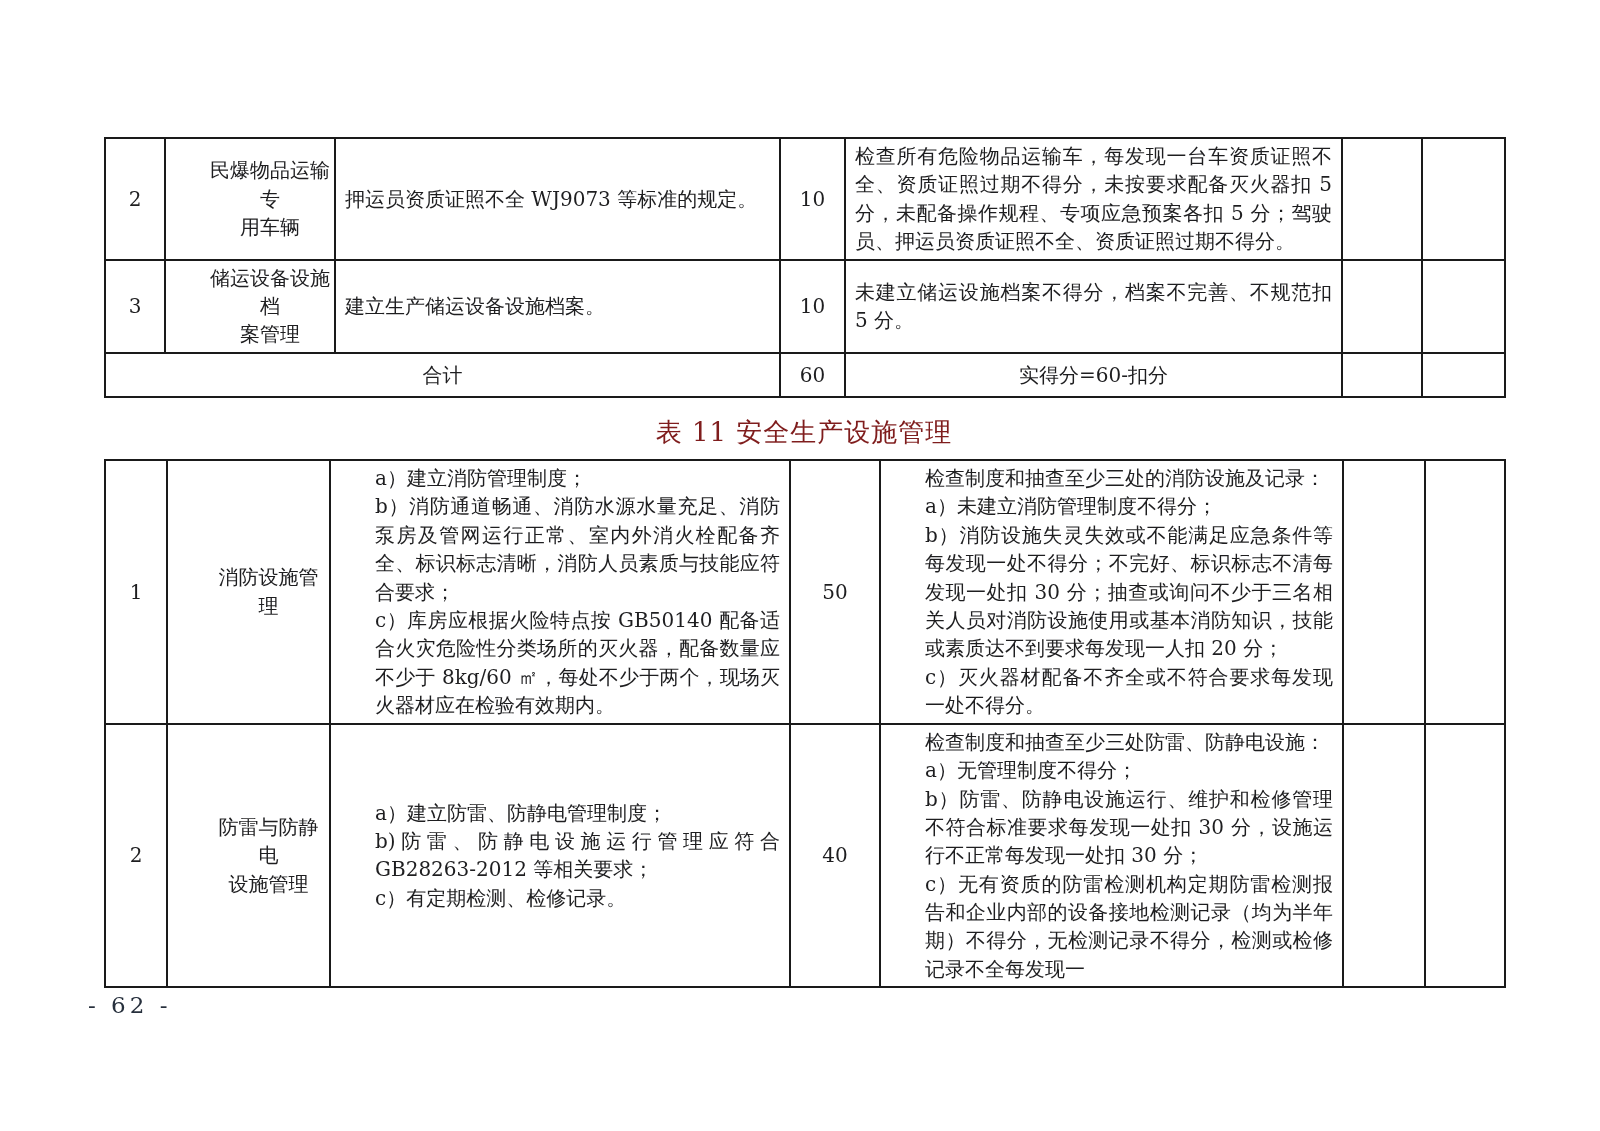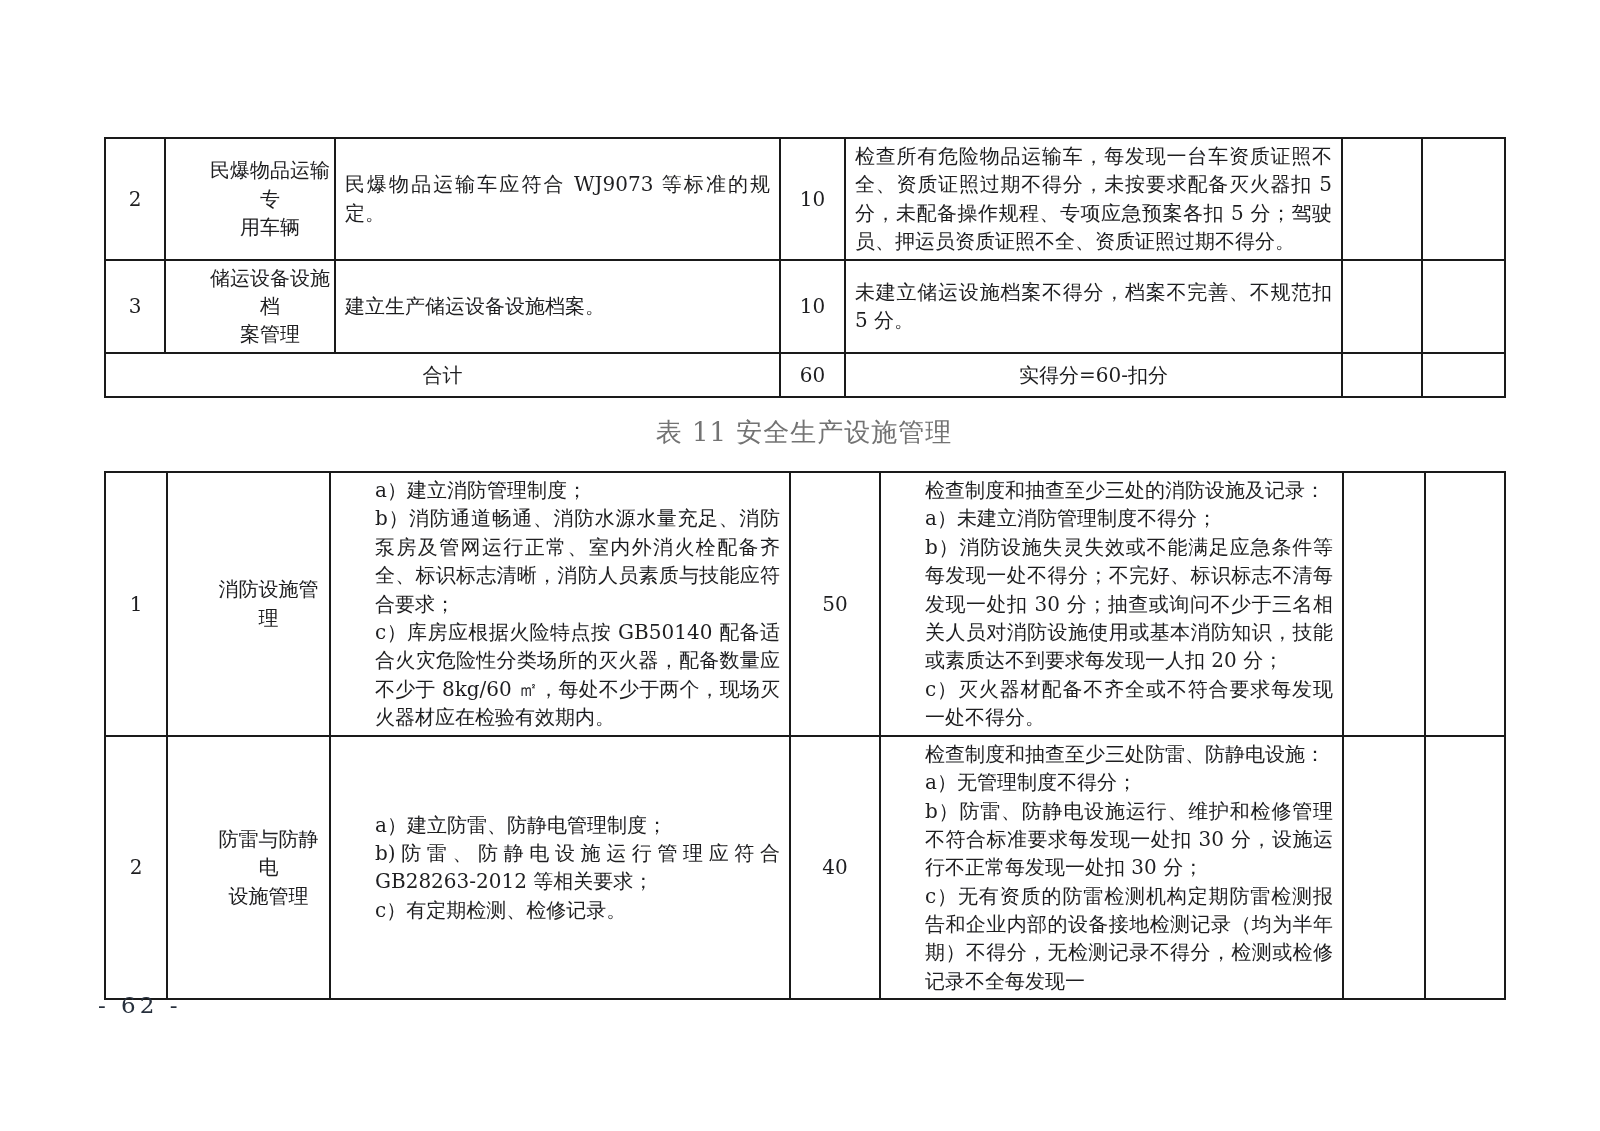--- a/index.html
+++ b/index.html
@@ -24,24 +24,24 @@
   }
   th{
     font-family:"DejaVu Sans","Liberation Sans",sans-serif;
     font-weight:bold;font-size:20px;text-align:center;padding:4px 2px;
   }
   .c{text-align:center;padding:3px 4px;}
   .j{text-align:justify;margin-left:16px;}
   .pre{white-space:pre-line;padding-left:44px;}
   .section-title{
     text-align:center;font-size:26px;letter-spacing:1px;
-    margin:17px 0 21px 0;color:#737373;
+    margin:17px 0 9px 0;color:#7f1d1d;
   }
   .page-number{
-    position:absolute;left:98px;top:992px;
+    position:absolute;left:88px;top:992px;
     font-size:23px;letter-spacing:4px;color:#27303d;
   }
   
   .t1-r1 td{height:111px;}
   .t1-r2 td{height:60px;}
   .t1-total td{height:36px;}
   .t2-head th{height:30px;}
   .t2-r1 td{height:256px;}
   .t2-r2 td{height:229px;}
 </style>
@@ -58,21 +58,21 @@
       <col style="width:65px">
         <col style="width:497px">
         <col style="width:80px">
         <col style="width:83px">
     </colgroup>
     <tbody>
         <tr class="t1-r1">
       <td class="c">2</td>
       <td class="c pre">民爆物品运输专
 用车辆</td>
-      <td class="j">民爆物品运输车应符合 WJ9073 等标准的规定。</td>
+      <td class="j">押运员资质证照不全 WJ9073 等标准的规定。</td>
       <td class="c">10</td>
       <td class="j">检查所有危险物品运输车，每发现一台车资质证照不全、资质证照过期不得分，未按要求配备灭火器扣 5 分，未配备操作规程、专项应急预案各扣 5 分；驾驶员、押运员资质证照不全、资质证照过期不得分。</td>
       <td></td>
       <td></td>
     </tr>
     <tr class="t1-r2">
       <td class="c">3</td>
       <td class="c pre">储运设备设施档
 案管理</td>
       <td class="j">建立生产储运设备设施档案。</td>

